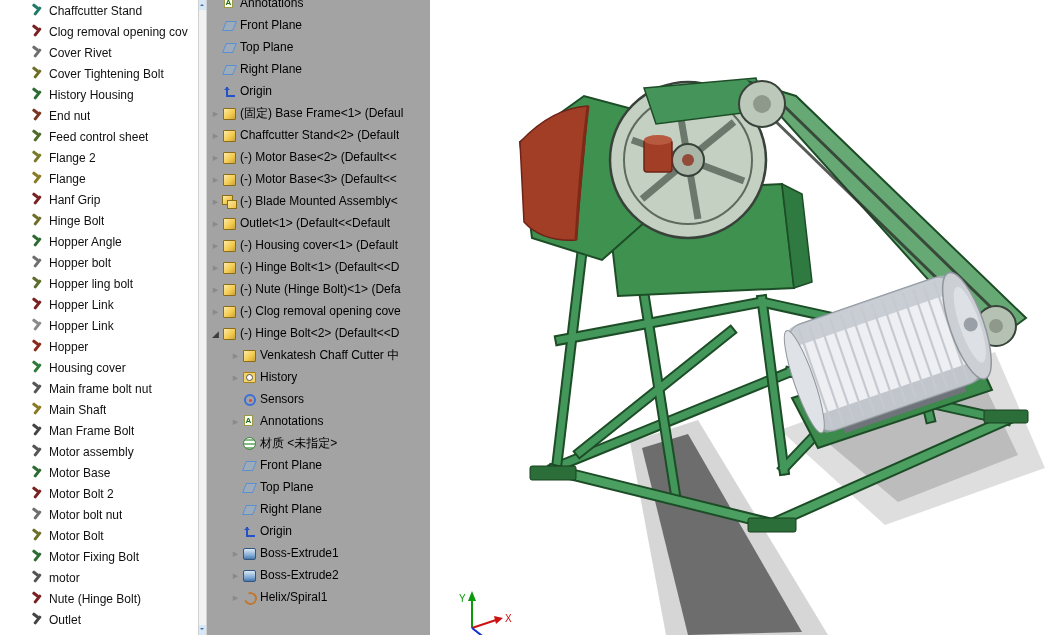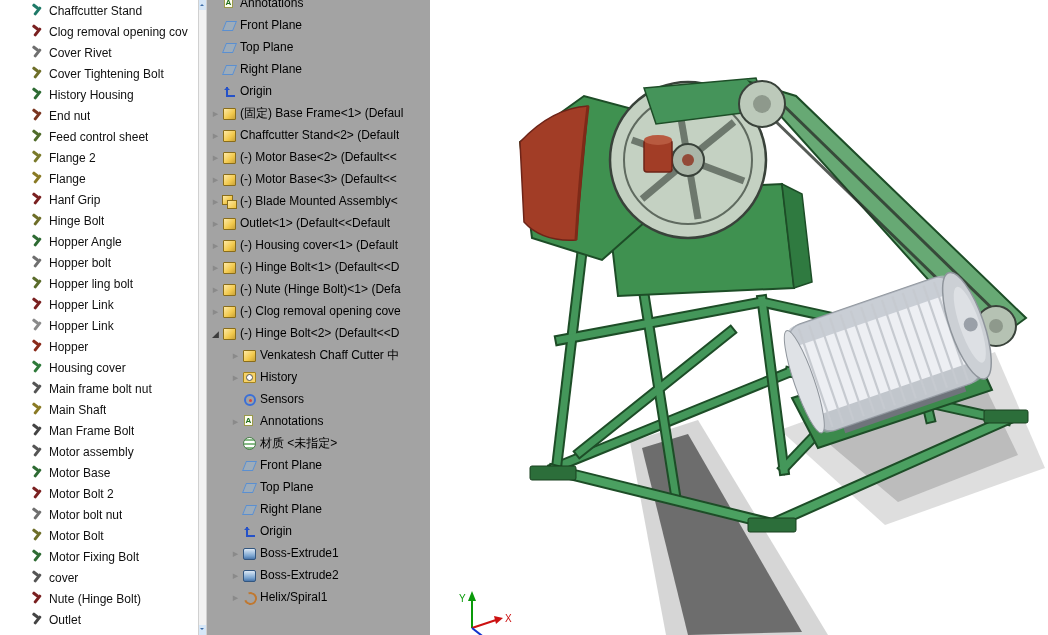--- a/index.html
+++ b/index.html
@@ -215,21 +215,21 @@
         <span class="part-label">Motor Bolt</span>
       </div>
 
       <div class="part-row">
         <span class="part-icon" style="color: rgb(46, 107, 51);"></span>
         <span class="part-label">Motor Fixing Bolt</span>
       </div>
 
       <div class="part-row">
         <span class="part-icon" style="color: rgb(85, 85, 85);"></span>
-        <span class="part-label">cover</span>
+        <span class="part-label">motor</span>
       </div>
 
       <div class="part-row">
         <span class="part-icon" style="color: rgb(122, 32, 32);"></span>
         <span class="part-label">Nute (Hinge Bolt)</span>
       </div>
 
       <div class="part-row">
         <span class="part-icon" style="color: rgb(68, 68, 68);"></span>
         <span class="part-label">Outlet</span>

